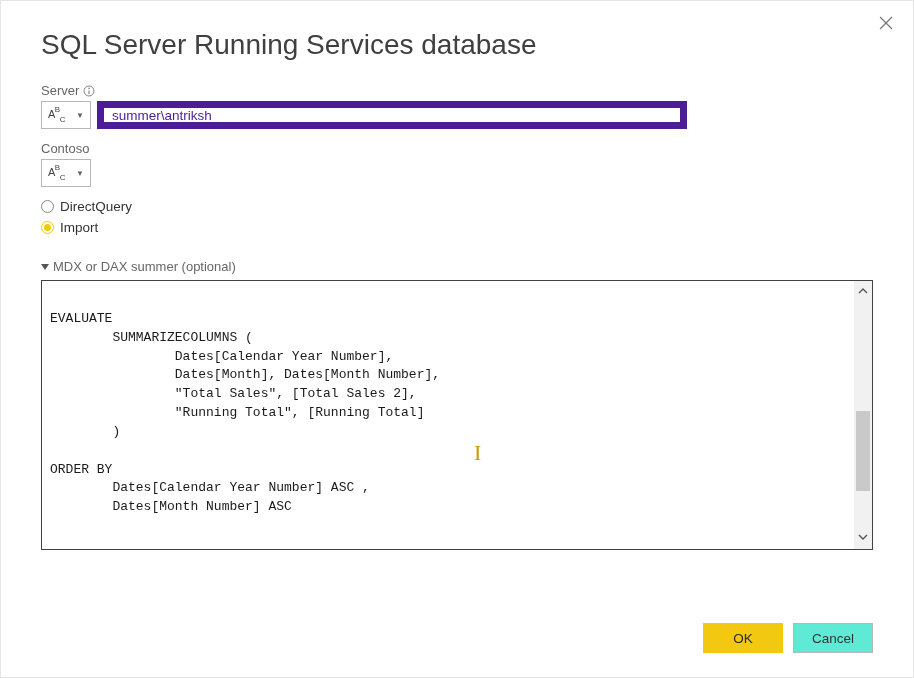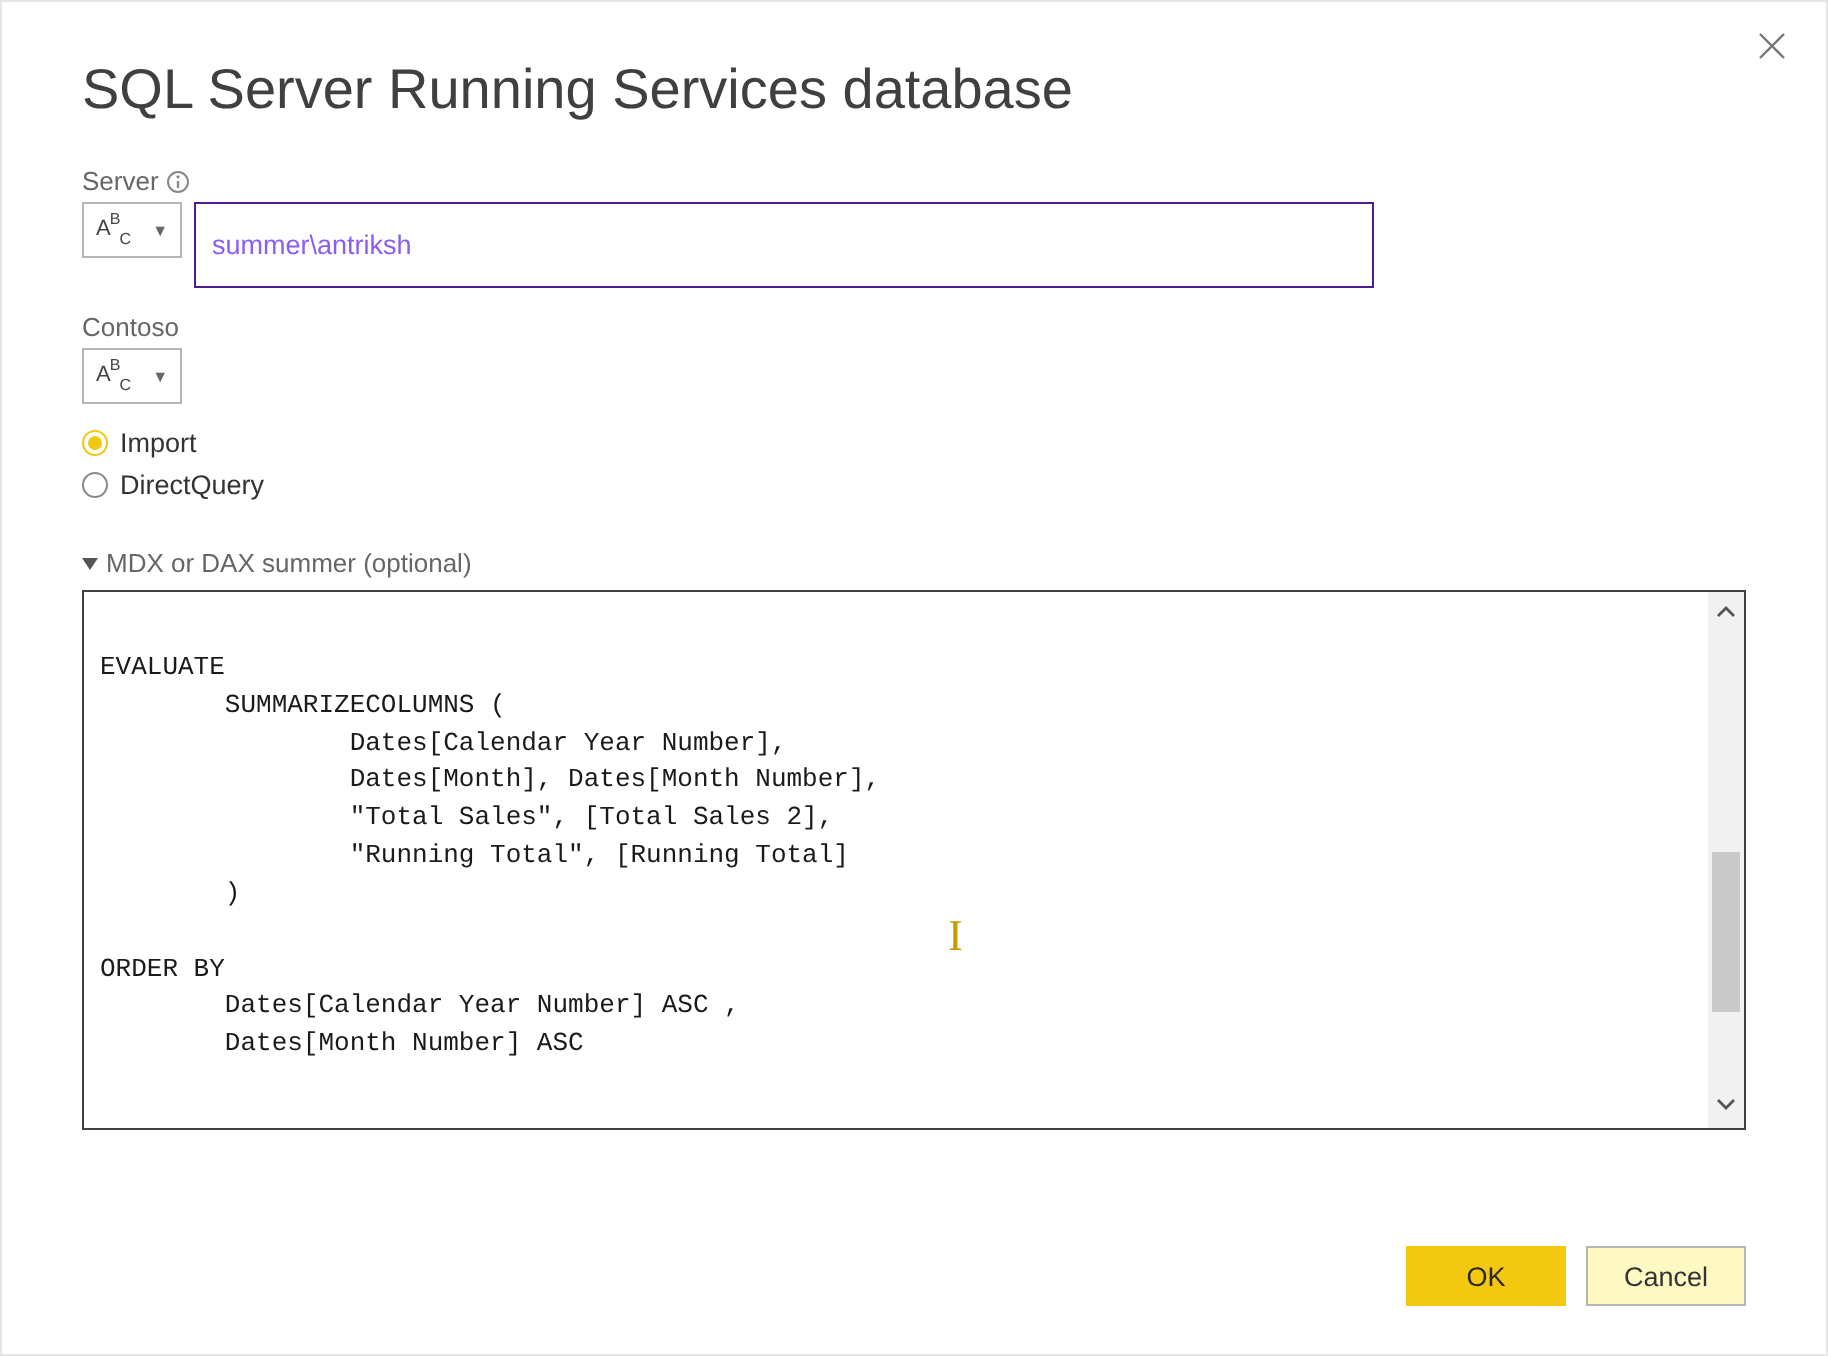--- a/index.html
+++ b/index.html
@@ -76,25 +76,25 @@
     }
     .type-selector .abc sup { font-size: 8px; position: relative; top: -1px; }
     .type-selector .abc sub { font-size: 8px; position: relative; top: 1px; }
     .type-selector .caret {
       font-size: 8px;
       color: #666;
     }
     .text-input {
       flex: 1;
       max-width: 590px;
-      height: 43px;
-      border: 1px solid #4c1d95;
+      height: 28px;
+      border: 7px solid #4c1d95;
       padding: 0 8px;
       font-size: 13.5px;
-      color: #8b5cf6;
+      color: #4c1d95;
       font-family: inherit;
       outline: none;
     }
     .radio-group {
       margin-top: 10px;
       margin-bottom: 24px;
     }
     .radio-row {
       display: flex;
       align-items: center;
@@ -198,21 +198,21 @@
       bottom: 24px;
       display: flex;
       gap: 10px;
       margin-top: 24px;
     }
     .btn {
       min-width: 80px;
       height: 30px;
       font-size: 13.5px;
       border: 1px solid #b6b6b6;
-      background: #fef9c3;
+      background: #5eead4;
       color: #333;
       cursor: pointer;
       display: inline-flex;
       align-items: center;
       justify-content: center;
       padding: 0 16px;
     }
     .btn.primary {
       background: #f2c811;
       border-color: #f2c811;
@@ -263,28 +263,28 @@
 
   <div class="input-row">
     <div class="type-selector">
       <span class="abc">A<sup>B</sup><sub>C</sub></span>
       <span class="caret">▼</span>
     </div>
   </div>
 
   <div class="radio-group">
     <div class="radio-row">
+      <span class="radio-outer"></span>
+      <span>DirectQuery</span>
+    </div>
+    <div class="radio-row">
       <span class="radio-outer selected">
           <span class="radio-inner"></span>
         </span>
       <span>Import</span>
-    </div>
-    <div class="radio-row">
-      <span class="radio-outer"></span>
-      <span>DirectQuery</span>
     </div>
   </div>
 
   <div class="collapsible-header">
     <span class="tri"></span>
     <span>MDX or DAX summer (optional)</span>
   </div>
 
   <div class="query-box-wrap">
     <div class="query-box">

